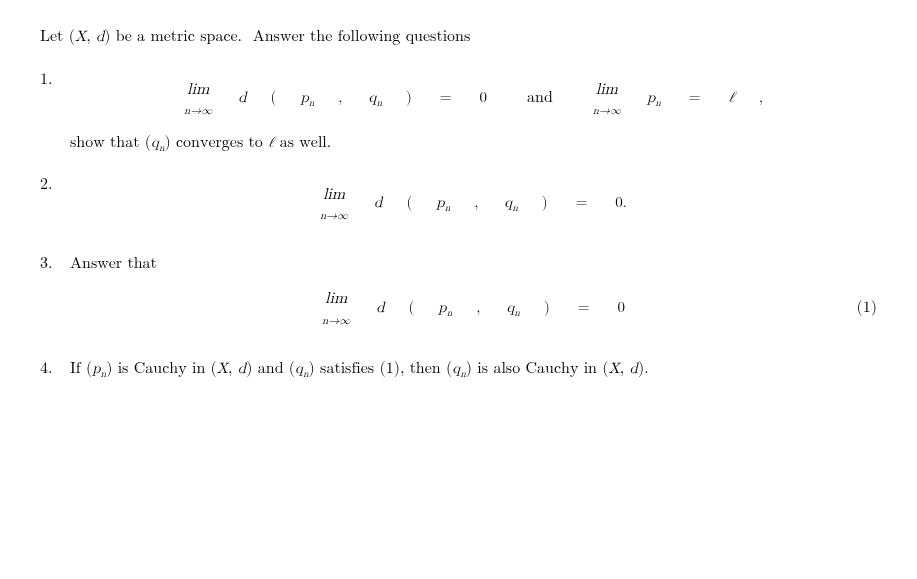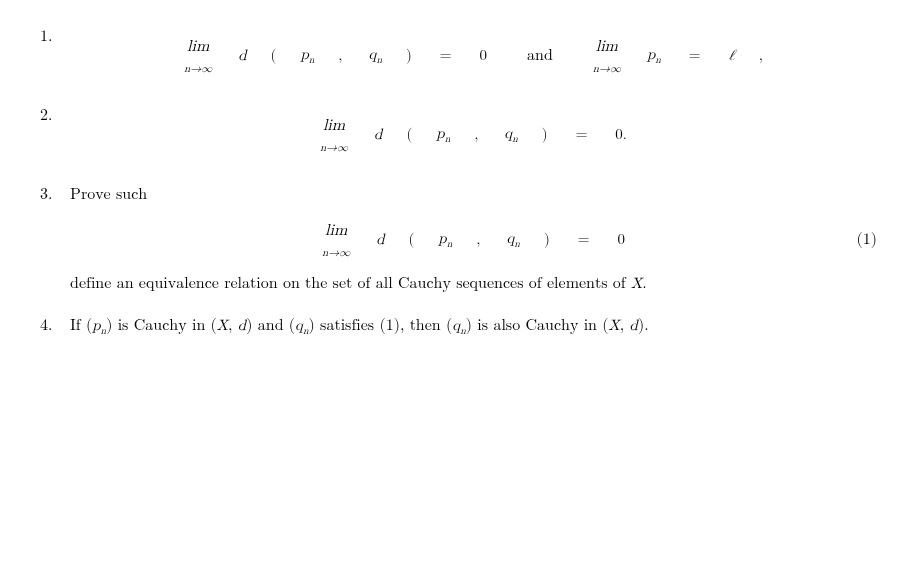--- a/index.html
+++ b/index.html
@@ -77,20 +77,23 @@
     sub {
       font-size: 10px;
       vertical-align: sub;
     }
   </style>
 </head>
 <body>
 
 <div>
 
+  <div class="intro">
+    Let (<span class="math-inline">X</span>, <span class="math-inline">d</span>) be a metric space. &nbsp;Answer the following questions
+  </div>
 
   <ol class="problem-list">
 
     <li class="problem-item">
       <span class="problem-number">1.</span>
       <div class="problem-content">
         <div class="math-display">
           <div class="math-display-inner">
             <span style="display:inline-flex;flex-direction:column;align-items:center;">
               <span style="font-style:italic;font-size:16px;">lim</span>
@@ -108,20 +111,23 @@
             <span style="display:inline-flex;flex-direction:column;align-items:center;">
               <span style="font-style:italic;font-size:16px;">lim</span>
               <span style="font-size:11px;font-style:italic;">n→∞</span>
             </span>
             <span style="font-style:italic;font-size:15px;margin-left:2px;">p<sub>n</sub></span>
             <span style="font-size:15px;margin:0 4px;">=</span>
             <span style="font-style:italic;font-size:15px;">ℓ</span>
               <span style="font-size:15px;">,</span>
           </div>
         </div>
+        <span>
+          show that (<span class="math-inline">q<sub>n</sub></span>) converges to <span class="math-inline">ℓ</span> as well.
+        </span>
       </div>
     </li>
 
     <li class="problem-item" style="margin-top:6px;">
       <span class="problem-number">2.</span>
       <div class="problem-content">
         <div class="math-display">
           <div class="math-display-inner">
             <span style="display:inline-flex;flex-direction:column;align-items:center;">
               <span style="font-style:italic;font-size:16px;">lim</span>
@@ -136,41 +142,38 @@
             <span style="font-size:15px;margin:0 4px;">=</span>
             <span style="font-size:15px;">0.</span>
           </div>
         </div>
       </div>
     </li>
 
     <li class="problem-item" style="margin-top:6px;">
       <span class="problem-number">3.</span>
       <div class="problem-content">
-        <span>Prove such</span>
+        <span>Answer that</span>
         <div class="math-display" style="justify-content:center;position:relative;">
           <div class="math-display-inner">
             <span style="display:inline-flex;flex-direction:column;align-items:center;">
               <span style="font-style:italic;font-size:16px;">lim</span>
               <span style="font-size:11px;font-style:italic;">n→∞</span>
             </span>
             <span style="font-style:italic;font-size:15px;margin-left:2px;">d</span>
               <span style="font-size:15px;">(</span>
               <span style="font-style:italic;font-size:15px;">p<sub>n</sub></span>
               <span style="font-size:15px;">,</span>
               <span style="font-style:italic;font-size:15px;margin-left:2px;">q<sub>n</sub></span>
               <span style="font-size:15px;">)</span>
             <span style="font-size:15px;margin:0 4px;">=</span>
             <span style="font-size:15px;">0</span>
           </div>
           <span class="equation-number">(1)</span>
         </div>
-        <span>
-          define an equivalence relation on the set of all Cauchy sequences of elements of <span class="math-inline">X</span>.
-        </span>
       </div>
     </li>
 
     <li class="problem-item" style="margin-top:6px;">
       <span class="problem-number">4.</span>
       <div class="problem-content">
         <span>
           If (<span class="math-inline">p<sub>n</sub></span>) is Cauchy in (<span class="math-inline">X</span>, <span class="math-inline">d</span>) and (<span class="math-inline">q<sub>n</sub></span>) satisfies (1), then (<span class="math-inline">q<sub>n</sub></span>) is also Cauchy in (<span class="math-inline">X</span>, <span class="math-inline">d</span>).
         </span>
       </div>

